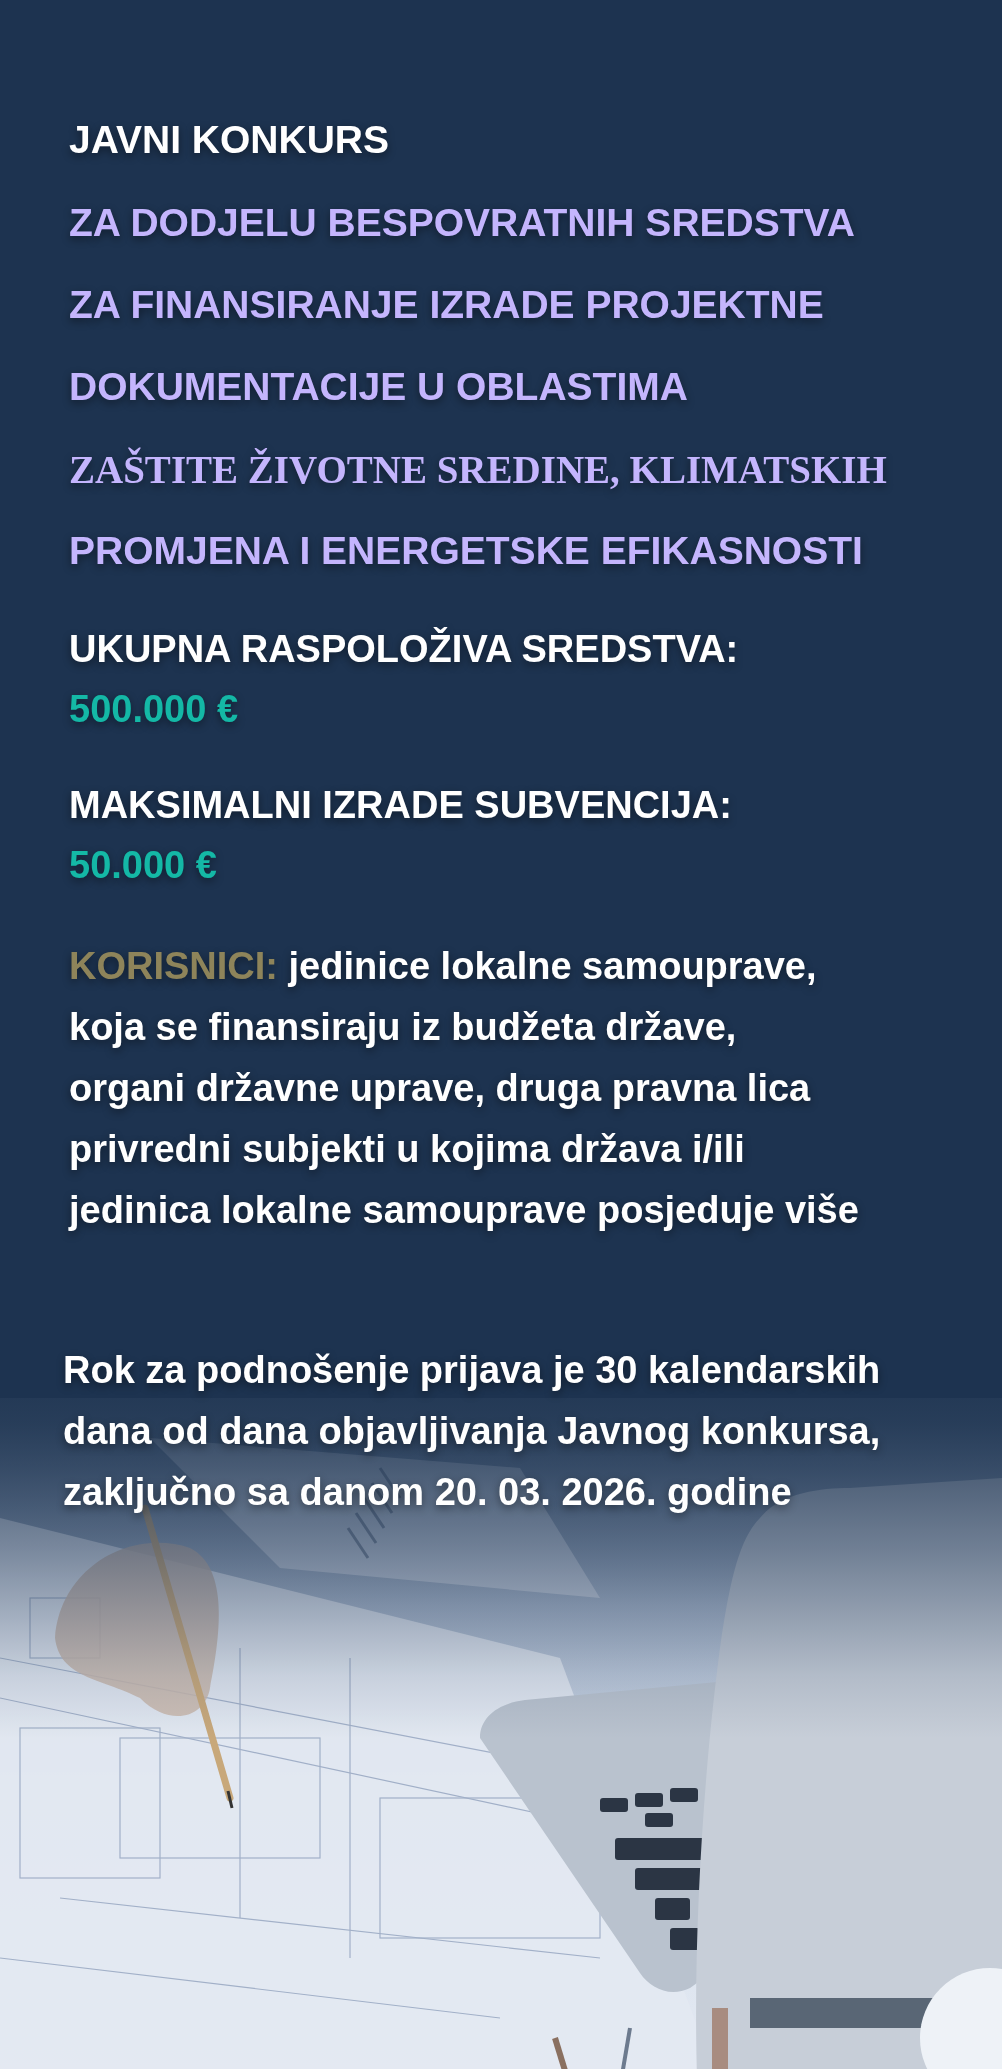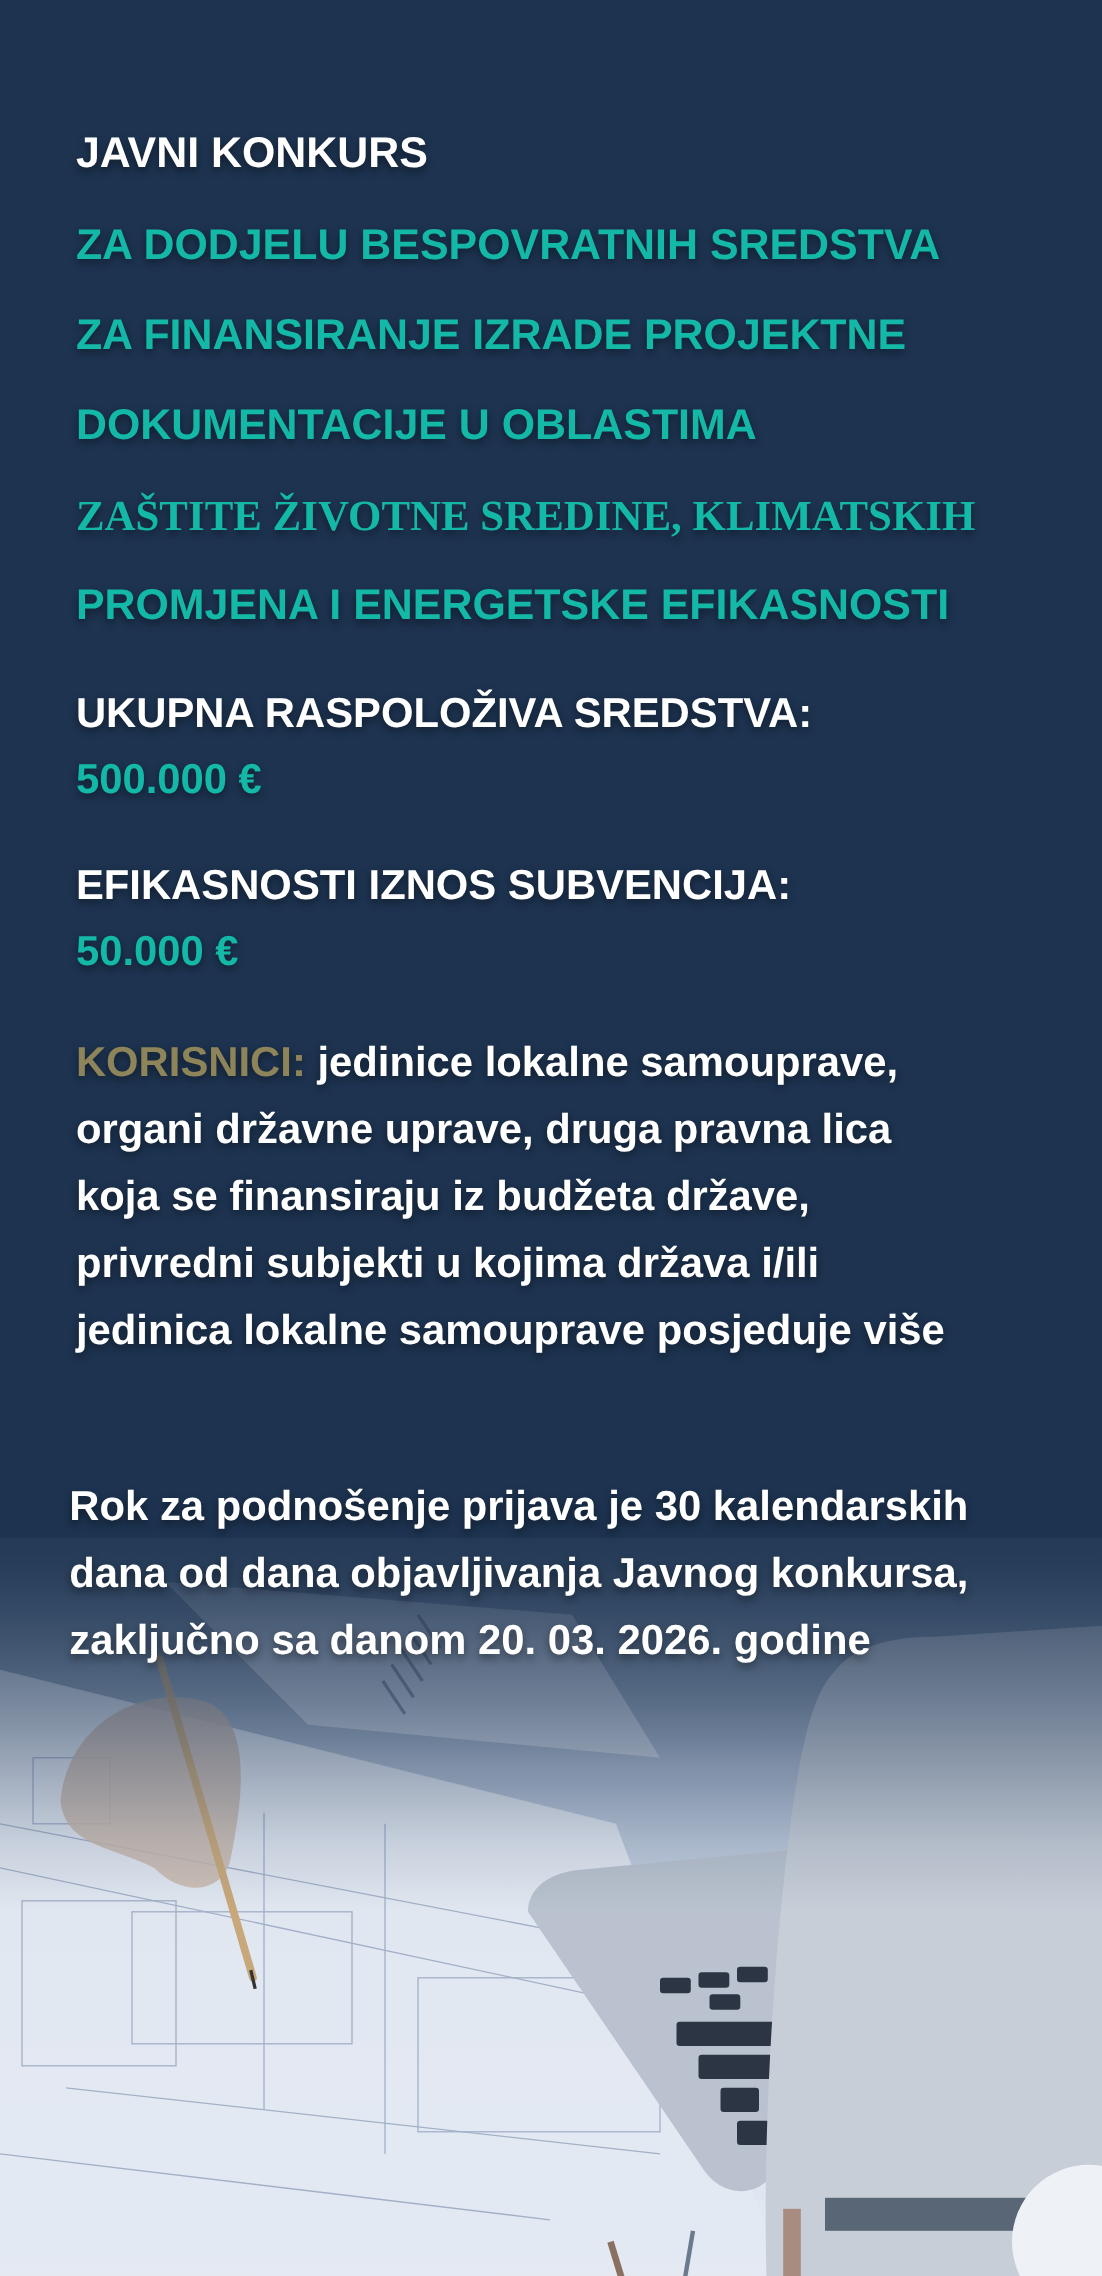--- a/index.html
+++ b/index.html
@@ -27,21 +27,21 @@
   }
   .content {
     position: absolute; left: 0; top: 0; width: 1002px;
   }
   .txt {
     position: absolute; left: 69px; margin: 0;
     text-shadow: 0 3px 8px rgba(0,0,0,0.45);
     white-space: nowrap;
   }
   .h-white { color: #ffffff; font-weight: bold; }
-  .h-gold { color: #14b8a6; font-weight: bold; }
+  .h-gold { color: #c4b5fd; font-weight: bold; }
   .title-main { top: 100px; font-size: 39px; letter-spacing: 0px; }
   .subtitle-line { font-size: 39px; letter-spacing: 0px; }
   .label { font-size: 38px; }
   .amount { font-size: 38px; color: #14b8a6; font-weight: bold; }
   .body-text { font-size: 38px; color: #ffffff; font-weight: bold; line-height: 61px; }
   .kor { color: #8e845a; }
   .deadline { left: 63px; top: 1322px; font-size: 38px; color: #ffffff; font-weight: bold; line-height: 61px; }
 </style>
 </head>
 <body>
@@ -111,27 +111,27 @@
 
     <p class="txt h-gold subtitle-line" style="top:183px;">ZA DODJELU BESPOVRATNIH SREDSTVA</p>
     <p class="txt h-gold subtitle-line" style="top:265px;">ZA FINANSIRANJE IZRADE PROJEKTNE</p>
     <p class="txt h-gold subtitle-line" style="top:347px;">DOKUMENTACIJE U OBLASTIMA</p>
     <p class="txt h-gold subtitle-line" style="top:429px;font-family:Liberation Serif, serif;">ZAŠTITE ŽIVOTNE SREDINE, KLIMATSKIH</p>
     <p class="txt h-gold subtitle-line" style="top:511px;text-align:right;">PROMJENA I ENERGETSKE EFIKASNOSTI</p>
 
     <p class="txt h-white label" style="top:610px;">UKUPNA RASPOLOŽIVA SREDSTVA:</p>
     <p class="txt amount" style="top:670px;">500.000 €</p>
 
-    <p class="txt h-white label" style="top:766px;">EFIKASNOSTI IZNOS SUBVENCIJA:</p>
+    <p class="txt h-white label" style="top:766px;">MAKSIMALNI IZRADE SUBVENCIJA:</p>
     <p class="txt amount" style="top:826px;">50.000 €</p>
 
     <div class="txt body-text" style="top:918px;">
       <div><span class="kor">KORISNICI:</span><span> jedinice lokalne samouprave,</span></div>
+      <div>koja se finansiraju iz budžeta države,</div>
       <div>organi državne uprave, druga pravna lica</div>
-      <div>koja se finansiraju iz budžeta države,</div>
       <div>privredni subjekti u kojima država i/ili</div>
       <div>jedinica lokalne samouprave posjeduje više</div>
     </div>
 
     <div class="txt deadline">
       <div>Rok za podnošenje prijava je 30 kalendarskih</div>
       <div>dana od dana objavljivanja Javnog konkursa,</div>
       <div>zaključno sa danom 20. 03. 2026. godine</div>
     </div>
   </div>

